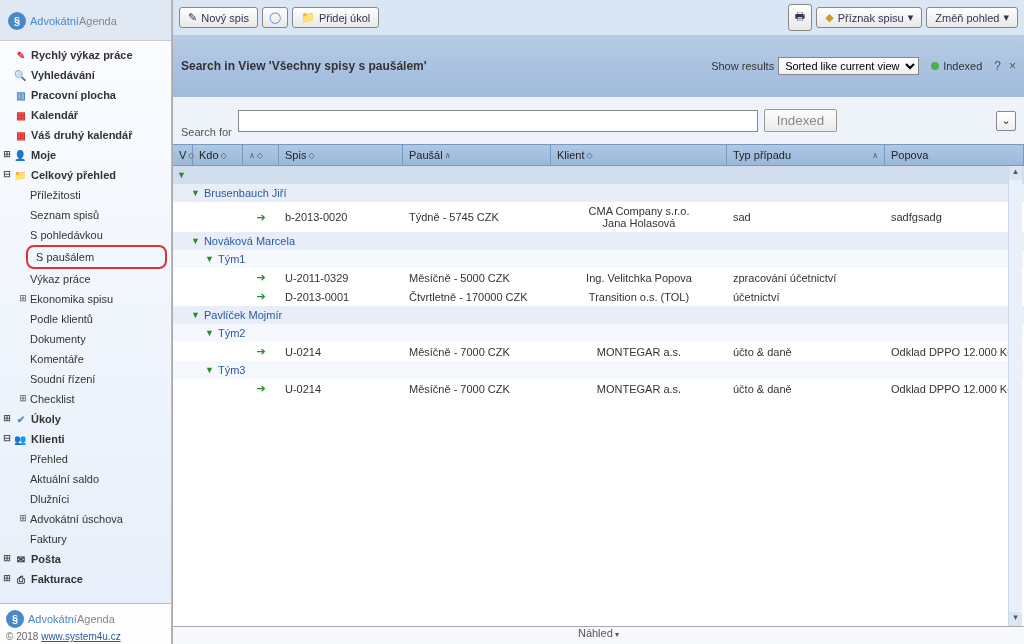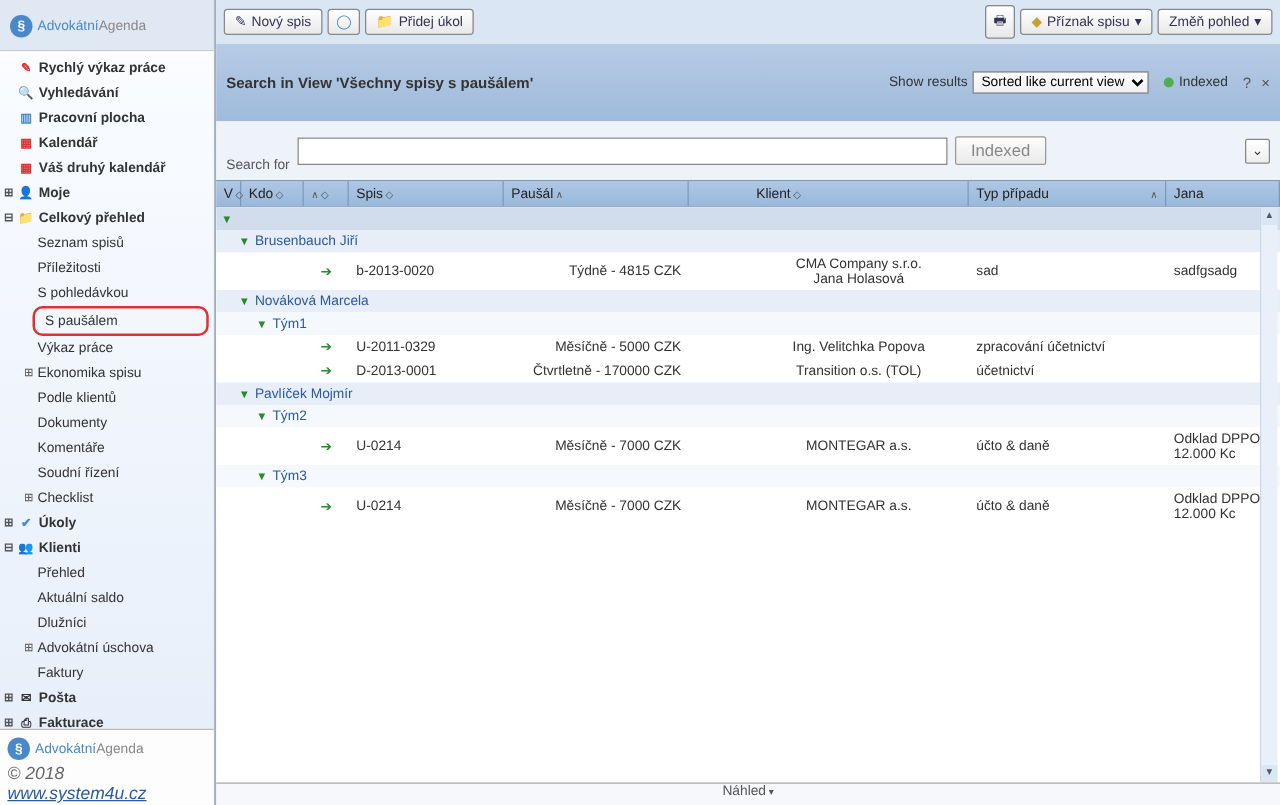--- a/index.html
+++ b/index.html
@@ -11,21 +11,21 @@
 .logo-text .bold { font-weight: normal; color: #4a89c7; }
 .logo-text .light { color: #888; }
 .nav { flex: 1; overflow-y: auto; padding: 4px 0; background: linear-gradient(to bottom,#fafcff,#e7effa); }
 .nav-item { display: flex; align-items: center; padding: 2px 4px 2px 14px; cursor: pointer; white-space: nowrap; position: relative; line-height: 16px; }
 .nav-item.lvl2 { padding-left: 30px; }
 .nav-item .ic { width: 14px; height: 14px; margin-right: 3px; display: inline-block; text-align: center; font-size: 10px; }
 .nav-item.bold { font-weight: bold; }
 .nav-item.red-box { border: 2px solid #d33; border-radius: 8px; margin: 0 4px 0 26px; padding-left: 8px; }
 .expander { position: absolute; left: 2px; width: 10px; height: 10px; font-size: 9px; color: #555; text-align: center; line-height: 9px; }
 .footer-box { border-top: 1px solid #bbb; padding: 6px 6px 2px 6px; background: #fdfdfd; }
-.footer-box .copy { font-size: 14px; color: #666; font-style: italic; }
+.footer-box .copy { font-size: 10px; color: #666; }
 .footer-box a { color: #2a5aa0; text-decoration: underline; }
 .status-bar { text-align: center; background: #c3d3e8; font-size: 10px; color: #4a6a9a; padding: 2px 0; border-top: 1px solid #9db; }
 .main { flex: 1; display: flex; flex-direction: column; border-left: 1px solid #aaa; }
 .toolbar { display: flex; align-items: center; padding: 4px 6px; background: #dbe6f4; gap: 4px; }
 .btn { display: inline-flex; align-items: center; gap: 4px; padding: 3px 8px; border: 1px solid #888; border-radius: 3px; background: linear-gradient(#fff,#e8e8e8); cursor: pointer; font-size: 11px; color: #335; }
 .btn .ic { font-size: 11px; }
 .spacer { flex: 1; }
 .icon-btn { padding: 3px 6px; }
 .search-title { background: linear-gradient(#b7cbe4,#9fbadc); padding: 22px 8px; font-weight: bold; font-size: 12px; color: #333; display: flex; align-items: center; }
 .search-title .rtitle { flex: 1; }
@@ -40,22 +40,22 @@
 .search-btn { border: 1px solid #999; background: linear-gradient(#fdfdfd,#eaeaea); padding: 3px 12px; color: #888; border-radius: 2px; }
 .search-bar .right-extra { margin-left: auto; }
 .chev-box { width: 20px; height: 20px; border: 1px solid #888; display: inline-flex; align-items: center; justify-content: center; border-radius: 2px; background: linear-gradient(#fff,#eee); }
 .grid-head { display: flex; background: linear-gradient(#aec8e4,#9ab8db); border-top: 1px solid #7a99bd; border-bottom: 1px solid #7a99bd; font-size: 11px; color: #222; }
 .col { padding: 4px 6px; border-right: 1px solid #7a99bd; display: flex; align-items: center; gap: 2px; }
 .col .sortic { font-size: 8px; color: #555; }
 .c-v { width: 20px; }
 .c-kdo { width: 50px; }
 .c-blank { width: 36px; }
 .c-spis { width: 124px; }
-.c-pausal { width: 148px; text-align: right; }
-.c-klient { width: 176px; margin-left: 48px; }
+.c-pausal { width: 148px; }
+.c-klient { width: 176px; }
 .c-typ { width: 158px; justify-content: space-between; }
 .c-popis { flex: 1; }
 .grid-body { flex: 1; overflow: auto; background: #fff; position: relative; }
 .grow { display: flex; align-items: center; min-height: 18px; font-size: 11px; }
 .grow.group0 { background: #d1dced; color: #2a5aa0; font-weight: normal; padding-left: 4px; }
 .grow.group1 { background: #e8eef7; color: #2a5aa0; padding-left: 18px; }
 .grow.group2 { background: #f5f8fc; color: #2a5aa0; padding-left: 32px; }
 .grow.rec { background: #fff; padding-left: 0; }
 .twist { color: #2a8a2a; font-size: 9px; margin-right: 4px; }
 .cell { padding: 3px 6px; }
@@ -107,24 +107,24 @@
           <span class="expander">⊞</span>
           <span class="ic">👤</span>
           <span>Moje</span>
         </div>
         <div class="nav-item bold">
           <span class="expander">⊟</span>
           <span class="ic">📁</span>
           <span>Celkový přehled</span>
         </div>
         <div class="nav-item lvl2">
+          <span>Příležitosti</span>
+        </div>
+        <div class="nav-item lvl2">
           <span>Seznam spisů</span>
-        </div>
-        <div class="nav-item lvl2">
-          <span>Příležitosti</span>
         </div>
         <div class="nav-item lvl2">
           <span>S pohledávkou</span>
         </div>
         <div class="nav-item lvl2 red-box">
           <span>S paušálem</span>
         </div>
         <div class="nav-item lvl2">
           <span>Výkaz práce</span>
         </div>
@@ -266,42 +266,42 @@
         </div>
       <div class="col c-klient">
           <span>Klient</span>
           <span class="sortic">◇</span>
         </div>
       <div class="col c-typ">
           <span>Typ případu</span>
           <span class="sortic">∧</span>
         </div>
       <div class="col c-popis">
-          <span>Jana</span>
+          <span>Popova</span>
         </div>
     </div>
 
     <div class="grid-body" id="grid-body">
       <div class="right-scroll">
           <div class="up">▴</div>
           <div class="dn">▾</div>
         </div>
     <div class="grow group0">
           <span class="twist">▼</span>
         </div>
         <div class="grow group1">
           <span class="twist">▼</span>
           <span>Brusenbauch Jiří</span>
         </div>
         <div class="grow rec">
           <div class="cell c-v"></div>
           <div class="cell c-kdo"></div>
           <div class="cell c-blank"><span class="arrow-green">➔</span></div>
           <div class="cell c-spis">b-2013-0020</div>
-          <div class="cell c-pausal">Týdně - 4815 CZK</div>
+          <div class="cell c-pausal">Týdně - 5745 CZK</div>
           <div class="cell c-klient">CMA Company s.r.o.<br>Jana Holasová</div>
           <div class="cell c-typ">sad</div>
           <div class="cell c-popis">sadfgsadg</div>
         </div>
         <div class="grow group1">
           <span class="twist">▼</span>
           <span>Nováková Marcela</span>
         </div>
         <div class="grow group2">
           <span class="twist">▼</span>

